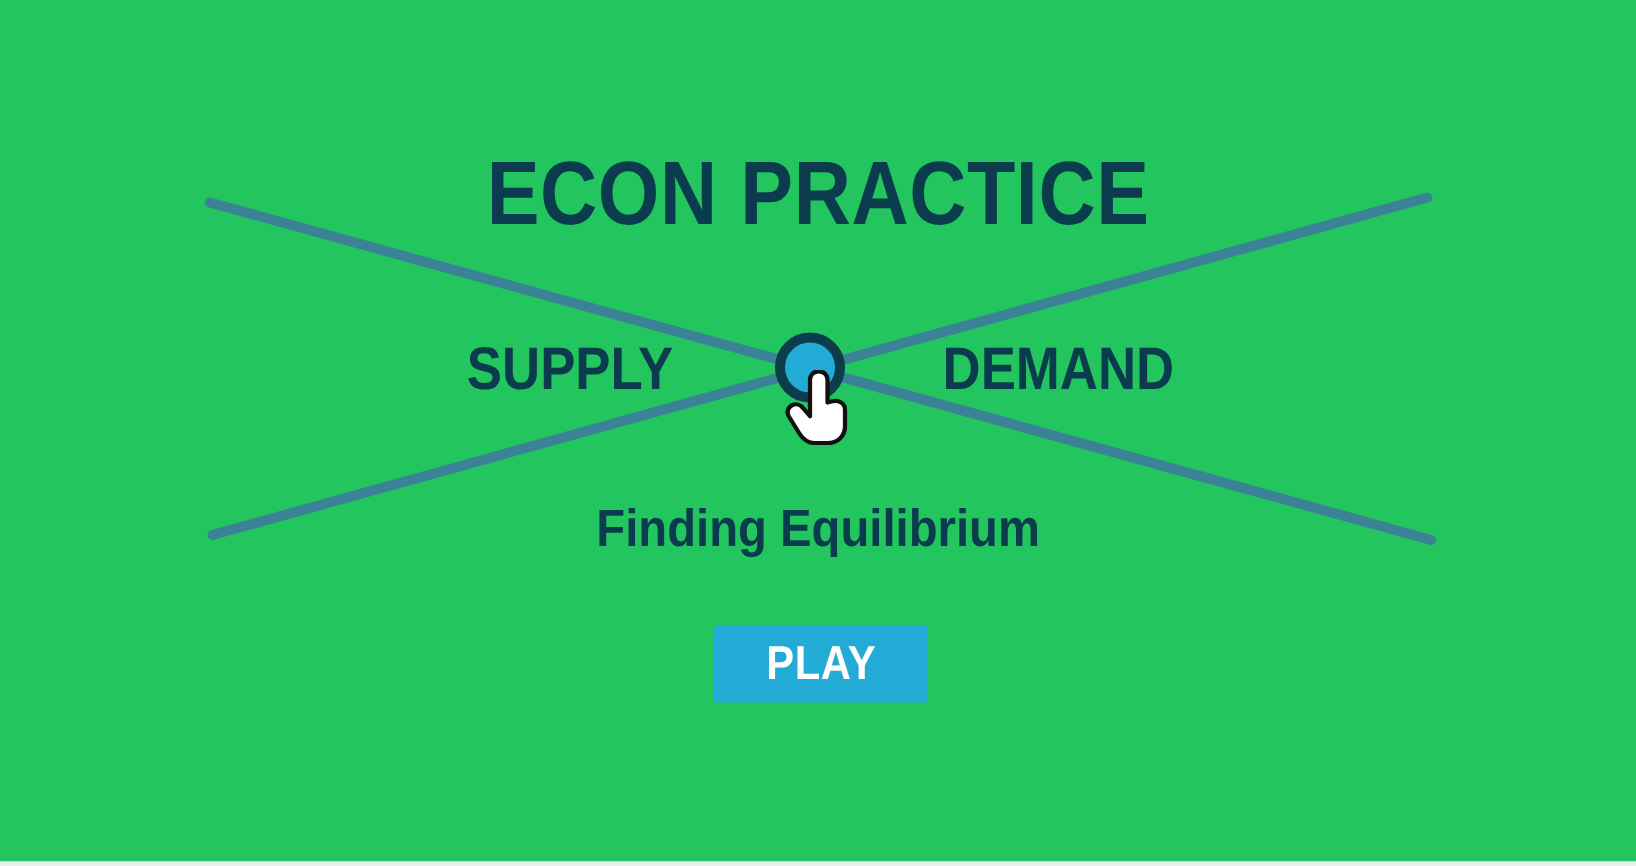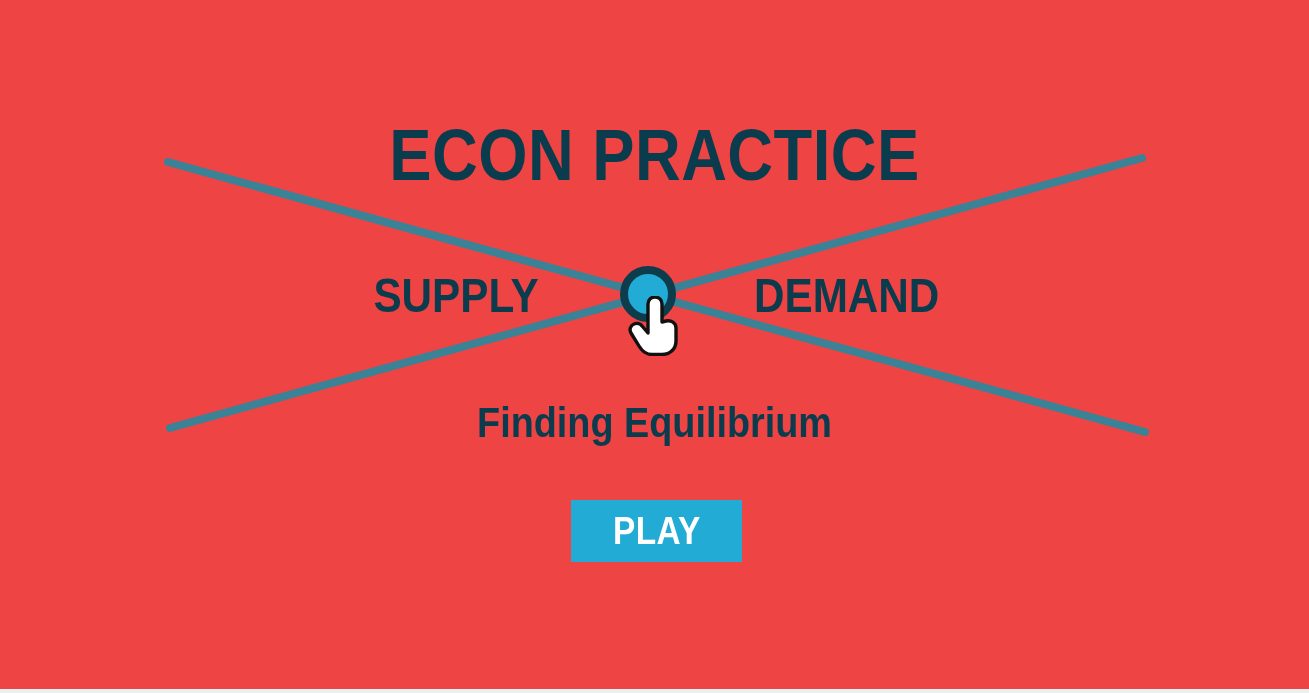--- a/index.html
+++ b/index.html
@@ -10,21 +10,21 @@
     width: 1309px;
     height: 693px;
     background: #eaeff0;
     font-family: "Liberation Sans", sans-serif;
     overflow: hidden;
   }
   #stage {
     position: relative;
     width: 1309px;
     height: 689px;
-    background: #ef4444;
+    background: #22c55e;
   }
 
   
   #curves {
     position: absolute;
     left: 0;
     top: 0;
     width: 1309px;
     height: 693px;
     z-index: 1;

